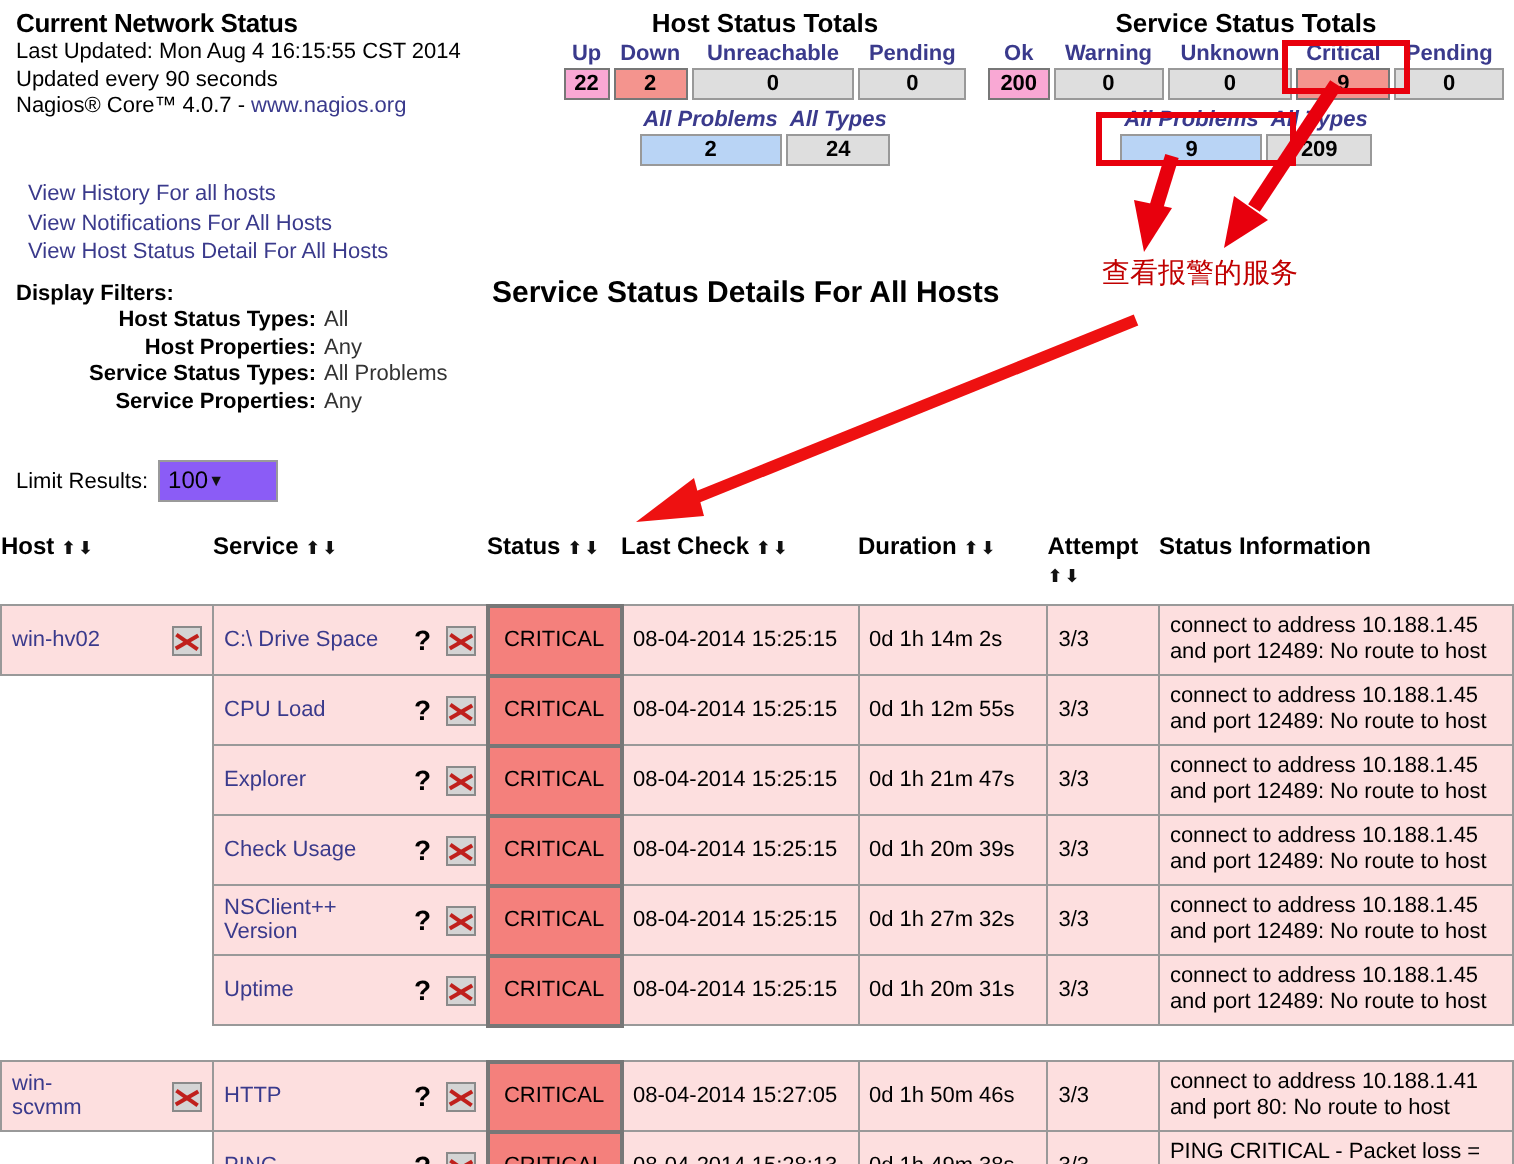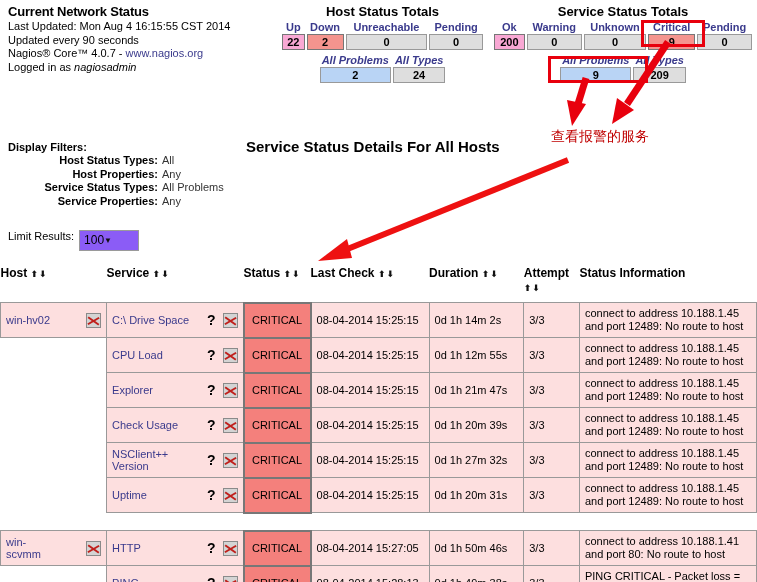--- a/index.html
+++ b/index.html
@@ -28,21 +28,21 @@
   .viewlinks a{display:block;color:#3a3a8c;}
 
   
   .filters{position:absolute;left:8px;top:141px;width:260px;}
   .filters .flabel{font-weight:bold;font-size:11px;}
   .ftable{border-collapse:collapse;margin-top:1px;}
   .ftable td{font-size:11px;padding:0 0 1.5px 0;vertical-align:top;}
   .ftable td.k{text-align:right;font-weight:bold;padding-right:4px;width:150px;white-space:nowrap;}
   .ftable td.v{text-align:left;color:#333;}
 
-  .limit{position:absolute;left:8px;top:230px;font-size:11px;display:flex;align-items:flex-start;gap:5px;}
+  .limit{position:absolute;left:8px;top:230px;font-size:11px;display:flex;align-items:center;gap:5px;}
   .limit .sel{
     border:1px solid #9a9a9a;background:#8b5cf6;
     font-size:12px;padding:1px 4px;height:17px;line-height:15px;
     display:flex;align-items:center;min-width:50px;
   }
   .limit .sel .caret{font-size:8px;color:#111;}
 
   
   .totals{position:absolute;top:4px;}
   .totals.host{left:280px;width:205px;}
@@ -146,23 +146,27 @@
 </head>
 <body>
 
 <div class="top">
 
   <div class="info">
     <h1>Current Network Status</h1>
     <div class="line">Last Updated: Mon Aug 4 16:15:55 CST 2014</div>
     <div class="line">Updated every 90 seconds</div>
     <div class="line"><span>Nagios® Core™ 4.0.7 - </span><a class="nag-link" href="#">www.nagios.org</a></div>
-    <div class="line"><span>Logged in as </span><span class="italic">nagiosadmin</span></div>
-  </div>
-
+  </div>
+
+  <div class="viewlinks">
+    <a href="#">View History For all hosts</a>
+    <a href="#">View Notifications For All Hosts</a>
+    <a href="#">View Host Status Detail For All Hosts</a>
+  </div>
 
   <div class="filters">
     <div class="flabel">Display Filters:</div>
     <table class="ftable">
       <tbody>
           <tr>
         <td class="k">Host Status Types:</td>
         <td class="v">All</td>
       </tr>
       <tr>

